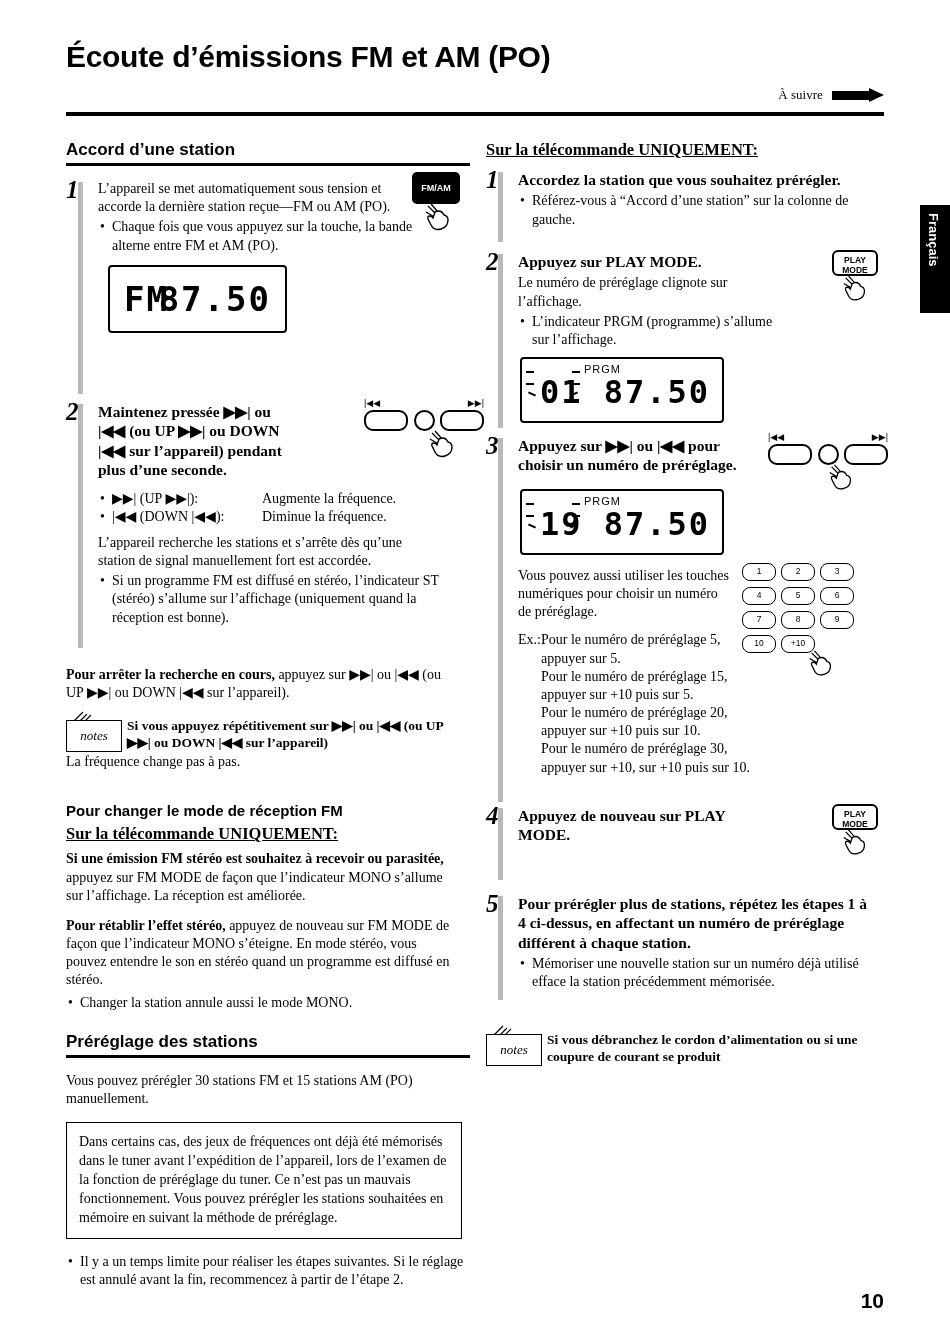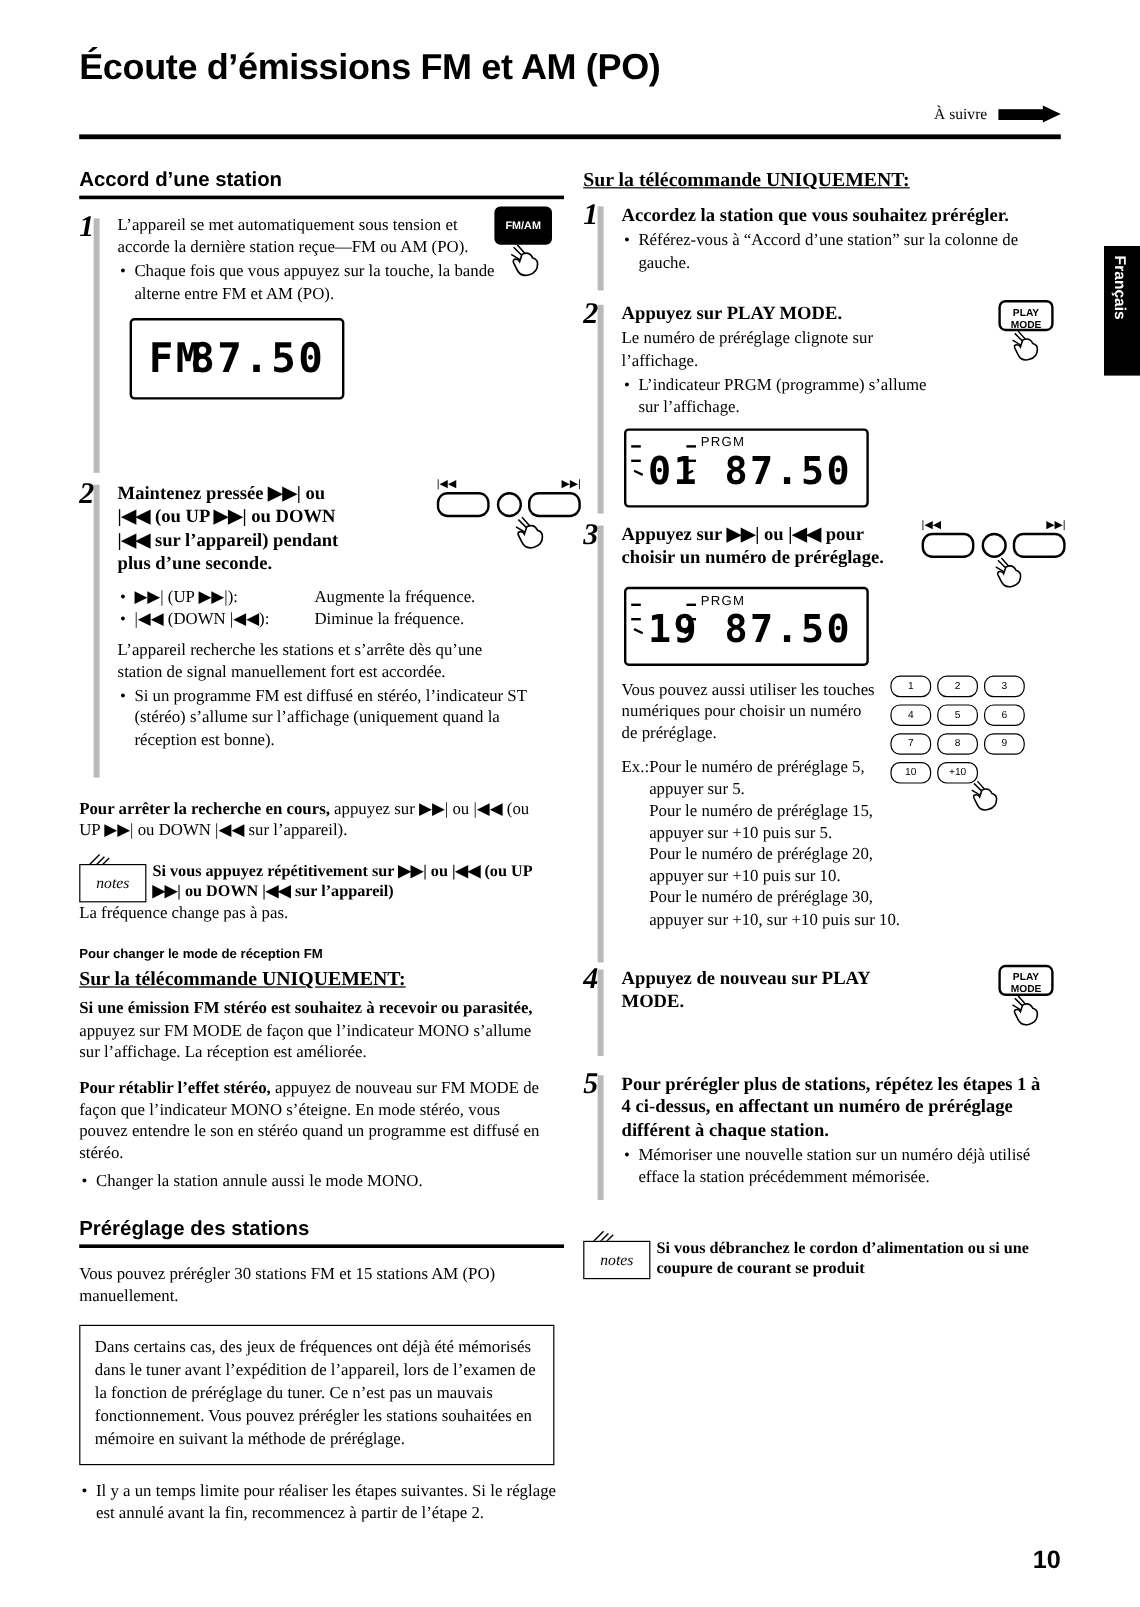--- a/index.html
+++ b/index.html
@@ -173,21 +173,21 @@
             </svg>
         </div>
         <div class="notes">notes</div>
       </div>
       <div style="flex:1;">
         <div style="font-weight:bold;font-size:13.5px;line-height:1.25;">Si vous appuyez répétitivement sur ▶▶| ou |◀◀ (ou UP ▶▶| ou DOWN |◀◀ sur l’appareil)</div>
       </div>
     </div>
     <div class="body" style="margin-top:1px;">La fréquence change pas à pas.</div>
 
-    <div class="sec-head" style="font-size:11px;margin-top:18px;">Pour changer le mode de réception FM</div>
+    <div class="sec-head" style="font-size:15px;margin-top:31px;">Pour changer le mode de réception FM</div>
     <div class="u-head" style="margin-top:2px;margin-bottom:6px;">Sur la télécommande UNIQUEMENT:</div>
     <div class="body" style="width:392px;">
       <b>Si une émission FM stéréo est souhaitez à recevoir ou parasitée,</b><span> appuyez sur FM MODE de façon que l’indicateur MONO s’allume sur l’affichage. La réception est améliorée.</span>
     </div>
     <div class="body" style="width:392px;margin-top:12px;">
       <b>Pour rétablir l’effet stéréo,</b><span> appuyez de nouveau sur FM MODE de façon que l’indicateur MONO s’éteigne. En mode stéréo, vous pouvez entendre le son en stéréo quand un programme est diffusé en stéréo.</span>
     </div>
     <div class="bullet" style="margin-top:4px;">Changer la station annule aussi le mode MONO.</div>
 
     <div class="sec-head sec-rule" style="margin-top:20px;">Préréglage des stations</div>

